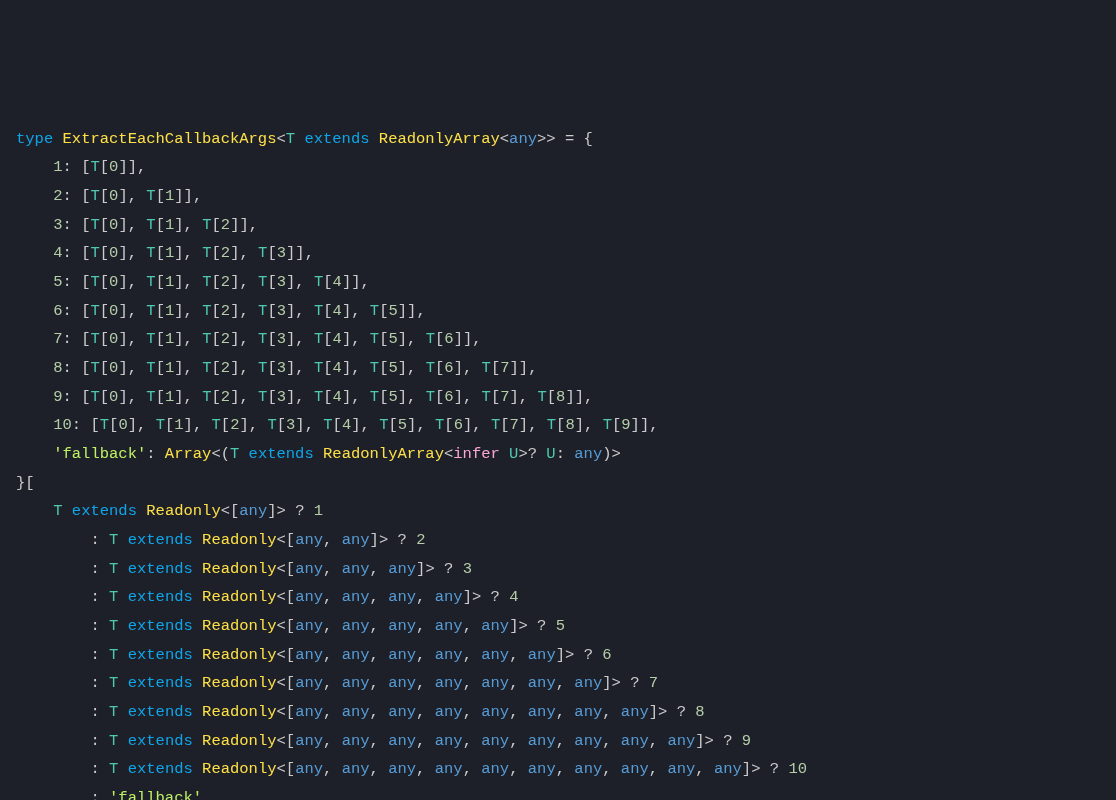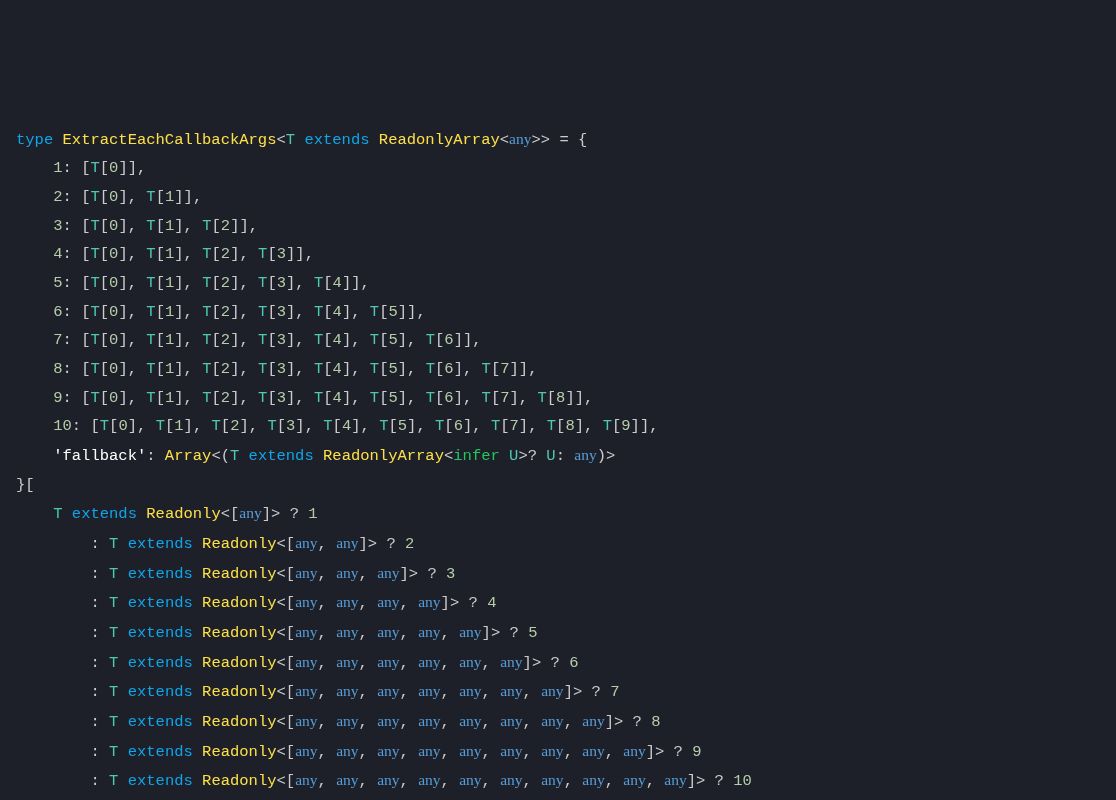--- a/index.html
+++ b/index.html
@@ -11,23 +11,23 @@
     color: #ccccc0;
     padding: 10px 16px;
     white-space: pre;
     overflow-x: auto;
   }
   .tok-keyword { color: #0ea5e9; }
   .tok-type { color: #fde047; }
   .tok-typeparam { color: #4ec9b0; }
   .tok-punct { color: #cccccc; }
   .tok-number { color: #b5cea8; }
-  .tok-string { color: #ffffff; }
-  .tok-any { color: #569cd6; font-family: Liberation Serif, serif; }
-  .tok-infer { color: #22c55e; }
+  .tok-string { color: #bef264; }
+  .tok-any { color: #569cd6; }
+  .tok-infer { color: #f9a8d4; }
   .line { display: block; min-height: 1.85em; }
   pre { font-family: inherit; }
 </style>
 </head>
 <body>
 
 
 
 <pre id="code-container"><span class="line"><span class="tok-keyword">type</span> <span class="tok-type">ExtractEachCallbackArgs</span><span class="tok-punct">&lt;</span><span class="tok-typeparam">T</span> <span class="tok-keyword">extends</span> <span class="tok-type">ReadonlyArray</span><span class="tok-punct">&lt;</span><span class="tok-any">any</span><span class="tok-punct">&gt;&gt;</span> <span class="tok-punct">=</span> <span class="tok-punct">{</span></span><span class="line">    <span class="tok-number">1</span><span class="tok-punct">:</span> <span class="tok-punct">[</span><span class="tok-typeparam">T</span><span class="tok-punct">[</span><span class="tok-number">0</span><span class="tok-punct">]</span><span class="tok-punct">],</span></span><span class="line">    <span class="tok-number">2</span><span class="tok-punct">:</span> <span class="tok-punct">[</span><span class="tok-typeparam">T</span><span class="tok-punct">[</span><span class="tok-number">0</span><span class="tok-punct">]</span><span class="tok-punct">,</span> <span class="tok-typeparam">T</span><span class="tok-punct">[</span><span class="tok-number">1</span><span class="tok-punct">]</span><span class="tok-punct">],</span></span><span class="line">    <span class="tok-number">3</span><span class="tok-punct">:</span> <span class="tok-punct">[</span><span class="tok-typeparam">T</span><span class="tok-punct">[</span><span class="tok-number">0</span><span class="tok-punct">]</span><span class="tok-punct">,</span> <span class="tok-typeparam">T</span><span class="tok-punct">[</span><span class="tok-number">1</span><span class="tok-punct">]</span><span class="tok-punct">,</span> <span class="tok-typeparam">T</span><span class="tok-punct">[</span><span class="tok-number">2</span><span class="tok-punct">]</span><span class="tok-punct">],</span></span><span class="line">    <span class="tok-number">4</span><span class="tok-punct">:</span> <span class="tok-punct">[</span><span class="tok-typeparam">T</span><span class="tok-punct">[</span><span class="tok-number">0</span><span class="tok-punct">]</span><span class="tok-punct">,</span> <span class="tok-typeparam">T</span><span class="tok-punct">[</span><span class="tok-number">1</span><span class="tok-punct">]</span><span class="tok-punct">,</span> <span class="tok-typeparam">T</span><span class="tok-punct">[</span><span class="tok-number">2</span><span class="tok-punct">]</span><span class="tok-punct">,</span> <span class="tok-typeparam">T</span><span class="tok-punct">[</span><span class="tok-number">3</span><span class="tok-punct">]</span><span class="tok-punct">],</span></span><span class="line">    <span class="tok-number">5</span><span class="tok-punct">:</span> <span class="tok-punct">[</span><span class="tok-typeparam">T</span><span class="tok-punct">[</span><span class="tok-number">0</span><span class="tok-punct">]</span><span class="tok-punct">,</span> <span class="tok-typeparam">T</span><span class="tok-punct">[</span><span class="tok-number">1</span><span class="tok-punct">]</span><span class="tok-punct">,</span> <span class="tok-typeparam">T</span><span class="tok-punct">[</span><span class="tok-number">2</span><span class="tok-punct">]</span><span class="tok-punct">,</span> <span class="tok-typeparam">T</span><span class="tok-punct">[</span><span class="tok-number">3</span><span class="tok-punct">]</span><span class="tok-punct">,</span> <span class="tok-typeparam">T</span><span class="tok-punct">[</span><span class="tok-number">4</span><span class="tok-punct">]</span><span class="tok-punct">],</span></span><span class="line">    <span class="tok-number">6</span><span class="tok-punct">:</span> <span class="tok-punct">[</span><span class="tok-typeparam">T</span><span class="tok-punct">[</span><span class="tok-number">0</span><span class="tok-punct">]</span><span class="tok-punct">,</span> <span class="tok-typeparam">T</span><span class="tok-punct">[</span><span class="tok-number">1</span><span class="tok-punct">]</span><span class="tok-punct">,</span> <span class="tok-typeparam">T</span><span class="tok-punct">[</span><span class="tok-number">2</span><span class="tok-punct">]</span><span class="tok-punct">,</span> <span class="tok-typeparam">T</span><span class="tok-punct">[</span><span class="tok-number">3</span><span class="tok-punct">]</span><span class="tok-punct">,</span> <span class="tok-typeparam">T</span><span class="tok-punct">[</span><span class="tok-number">4</span><span class="tok-punct">]</span><span class="tok-punct">,</span> <span class="tok-typeparam">T</span><span class="tok-punct">[</span><span class="tok-number">5</span><span class="tok-punct">]</span><span class="tok-punct">],</span></span><span class="line">    <span class="tok-number">7</span><span class="tok-punct">:</span> <span class="tok-punct">[</span><span class="tok-typeparam">T</span><span class="tok-punct">[</span><span class="tok-number">0</span><span class="tok-punct">]</span><span class="tok-punct">,</span> <span class="tok-typeparam">T</span><span class="tok-punct">[</span><span class="tok-number">1</span><span class="tok-punct">]</span><span class="tok-punct">,</span> <span class="tok-typeparam">T</span><span class="tok-punct">[</span><span class="tok-number">2</span><span class="tok-punct">]</span><span class="tok-punct">,</span> <span class="tok-typeparam">T</span><span class="tok-punct">[</span><span class="tok-number">3</span><span class="tok-punct">]</span><span class="tok-punct">,</span> <span class="tok-typeparam">T</span><span class="tok-punct">[</span><span class="tok-number">4</span><span class="tok-punct">]</span><span class="tok-punct">,</span> <span class="tok-typeparam">T</span><span class="tok-punct">[</span><span class="tok-number">5</span><span class="tok-punct">]</span><span class="tok-punct">,</span> <span class="tok-typeparam">T</span><span class="tok-punct">[</span><span class="tok-number">6</span><span class="tok-punct">]</span><span class="tok-punct">],</span></span><span class="line">    <span class="tok-number">8</span><span class="tok-punct">:</span> <span class="tok-punct">[</span><span class="tok-typeparam">T</span><span class="tok-punct">[</span><span class="tok-number">0</span><span class="tok-punct">]</span><span class="tok-punct">,</span> <span class="tok-typeparam">T</span><span class="tok-punct">[</span><span class="tok-number">1</span><span class="tok-punct">]</span><span class="tok-punct">,</span> <span class="tok-typeparam">T</span><span class="tok-punct">[</span><span class="tok-number">2</span><span class="tok-punct">]</span><span class="tok-punct">,</span> <span class="tok-typeparam">T</span><span class="tok-punct">[</span><span class="tok-number">3</span><span class="tok-punct">]</span><span class="tok-punct">,</span> <span class="tok-typeparam">T</span><span class="tok-punct">[</span><span class="tok-number">4</span><span class="tok-punct">]</span><span class="tok-punct">,</span> <span class="tok-typeparam">T</span><span class="tok-punct">[</span><span class="tok-number">5</span><span class="tok-punct">]</span><span class="tok-punct">,</span> <span class="tok-typeparam">T</span><span class="tok-punct">[</span><span class="tok-number">6</span><span class="tok-punct">]</span><span class="tok-punct">,</span> <span class="tok-typeparam">T</span><span class="tok-punct">[</span><span class="tok-number">7</span><span class="tok-punct">]</span><span class="tok-punct">],</span></span><span class="line">    <span class="tok-number">9</span><span class="tok-punct">:</span> <span class="tok-punct">[</span><span class="tok-typeparam">T</span><span class="tok-punct">[</span><span class="tok-number">0</span><span class="tok-punct">]</span><span class="tok-punct">,</span> <span class="tok-typeparam">T</span><span class="tok-punct">[</span><span class="tok-number">1</span><span class="tok-punct">]</span><span class="tok-punct">,</span> <span class="tok-typeparam">T</span><span class="tok-punct">[</span><span class="tok-number">2</span><span class="tok-punct">]</span><span class="tok-punct">,</span> <span class="tok-typeparam">T</span><span class="tok-punct">[</span><span class="tok-number">3</span><span class="tok-punct">]</span><span class="tok-punct">,</span> <span class="tok-typeparam">T</span><span class="tok-punct">[</span><span class="tok-number">4</span><span class="tok-punct">]</span><span class="tok-punct">,</span> <span class="tok-typeparam">T</span><span class="tok-punct">[</span><span class="tok-number">5</span><span class="tok-punct">]</span><span class="tok-punct">,</span> <span class="tok-typeparam">T</span><span class="tok-punct">[</span><span class="tok-number">6</span><span class="tok-punct">]</span><span class="tok-punct">,</span> <span class="tok-typeparam">T</span><span class="tok-punct">[</span><span class="tok-number">7</span><span class="tok-punct">]</span><span class="tok-punct">,</span> <span class="tok-typeparam">T</span><span class="tok-punct">[</span><span class="tok-number">8</span><span class="tok-punct">]</span><span class="tok-punct">],</span></span><span class="line">    <span class="tok-number">10</span><span class="tok-punct">:</span> <span class="tok-punct">[</span><span class="tok-typeparam">T</span><span class="tok-punct">[</span><span class="tok-number">0</span><span class="tok-punct">]</span><span class="tok-punct">,</span> <span class="tok-typeparam">T</span><span class="tok-punct">[</span><span class="tok-number">1</span><span class="tok-punct">]</span><span class="tok-punct">,</span> <span class="tok-typeparam">T</span><span class="tok-punct">[</span><span class="tok-number">2</span><span class="tok-punct">]</span><span class="tok-punct">,</span> <span class="tok-typeparam">T</span><span class="tok-punct">[</span><span class="tok-number">3</span><span class="tok-punct">]</span><span class="tok-punct">,</span> <span class="tok-typeparam">T</span><span class="tok-punct">[</span><span class="tok-number">4</span><span class="tok-punct">]</span><span class="tok-punct">,</span> <span class="tok-typeparam">T</span><span class="tok-punct">[</span><span class="tok-number">5</span><span class="tok-punct">]</span><span class="tok-punct">,</span> <span class="tok-typeparam">T</span><span class="tok-punct">[</span><span class="tok-number">6</span><span class="tok-punct">]</span><span class="tok-punct">,</span> <span class="tok-typeparam">T</span><span class="tok-punct">[</span><span class="tok-number">7</span><span class="tok-punct">]</span><span class="tok-punct">,</span> <span class="tok-typeparam">T</span><span class="tok-punct">[</span><span class="tok-number">8</span><span class="tok-punct">]</span><span class="tok-punct">,</span> <span class="tok-typeparam">T</span><span class="tok-punct">[</span><span class="tok-number">9</span><span class="tok-punct">]</span><span class="tok-punct">],</span></span><span class="line">    <span class="tok-string">'fallback'</span><span class="tok-punct">:</span> <span class="tok-type">Array</span><span class="tok-punct">&lt;(</span><span class="tok-typeparam">T</span> <span class="tok-keyword">extends</span> <span class="tok-type">ReadonlyArray</span><span class="tok-punct">&lt;</span><span class="tok-infer">infer</span> <span class="tok-typeparam">U</span><span class="tok-punct">&gt;</span><span class="tok-punct">?</span> <span class="tok-typeparam">U</span><span class="tok-punct">:</span> <span class="tok-any">any</span><span class="tok-punct">)&gt;</span></span><span class="line"><span class="tok-punct">}[</span></span><span class="line">    <span class="tok-typeparam">T</span> <span class="tok-keyword">extends</span> <span class="tok-type">Readonly</span><span class="tok-punct">&lt;[</span><span class="tok-any">any</span><span class="tok-punct">]&gt;</span> <span class="tok-punct">?</span> <span class="tok-number">1</span></span><span class="line">        <span class="tok-punct">:</span> <span class="tok-typeparam">T</span> <span class="tok-keyword">extends</span> <span class="tok-type">Readonly</span><span class="tok-punct">&lt;[</span><span class="tok-any">any</span><span class="tok-punct">,</span> <span class="tok-any">any</span><span class="tok-punct">]&gt;</span> <span class="tok-punct">?</span> <span class="tok-number">2</span></span><span class="line">        <span class="tok-punct">:</span> <span class="tok-typeparam">T</span> <span class="tok-keyword">extends</span> <span class="tok-type">Readonly</span><span class="tok-punct">&lt;[</span><span class="tok-any">any</span><span class="tok-punct">,</span> <span class="tok-any">any</span><span class="tok-punct">,</span> <span class="tok-any">any</span><span class="tok-punct">]&gt;</span> <span class="tok-punct">?</span> <span class="tok-number">3</span></span><span class="line">        <span class="tok-punct">:</span> <span class="tok-typeparam">T</span> <span class="tok-keyword">extends</span> <span class="tok-type">Readonly</span><span class="tok-punct">&lt;[</span><span class="tok-any">any</span><span class="tok-punct">,</span> <span class="tok-any">any</span><span class="tok-punct">,</span> <span class="tok-any">any</span><span class="tok-punct">,</span> <span class="tok-any">any</span><span class="tok-punct">]&gt;</span> <span class="tok-punct">?</span> <span class="tok-number">4</span></span><span class="line">        <span class="tok-punct">:</span> <span class="tok-typeparam">T</span> <span class="tok-keyword">extends</span> <span class="tok-type">Readonly</span><span class="tok-punct">&lt;[</span><span class="tok-any">any</span><span class="tok-punct">,</span> <span class="tok-any">any</span><span class="tok-punct">,</span> <span class="tok-any">any</span><span class="tok-punct">,</span> <span class="tok-any">any</span><span class="tok-punct">,</span> <span class="tok-any">any</span><span class="tok-punct">]&gt;</span> <span class="tok-punct">?</span> <span class="tok-number">5</span></span><span class="line">        <span class="tok-punct">:</span> <span class="tok-typeparam">T</span> <span class="tok-keyword">extends</span> <span class="tok-type">Readonly</span><span class="tok-punct">&lt;[</span><span class="tok-any">any</span><span class="tok-punct">,</span> <span class="tok-any">any</span><span class="tok-punct">,</span> <span class="tok-any">any</span><span class="tok-punct">,</span> <span class="tok-any">any</span><span class="tok-punct">,</span> <span class="tok-any">any</span><span class="tok-punct">,</span> <span class="tok-any">any</span><span class="tok-punct">]&gt;</span> <span class="tok-punct">?</span> <span class="tok-number">6</span></span><span class="line">        <span class="tok-punct">:</span> <span class="tok-typeparam">T</span> <span class="tok-keyword">extends</span> <span class="tok-type">Readonly</span><span class="tok-punct">&lt;[</span><span class="tok-any">any</span><span class="tok-punct">,</span> <span class="tok-any">any</span><span class="tok-punct">,</span> <span class="tok-any">any</span><span class="tok-punct">,</span> <span class="tok-any">any</span><span class="tok-punct">,</span> <span class="tok-any">any</span><span class="tok-punct">,</span> <span class="tok-any">any</span><span class="tok-punct">,</span> <span class="tok-any">any</span><span class="tok-punct">]&gt;</span> <span class="tok-punct">?</span> <span class="tok-number">7</span></span><span class="line">        <span class="tok-punct">:</span> <span class="tok-typeparam">T</span> <span class="tok-keyword">extends</span> <span class="tok-type">Readonly</span><span class="tok-punct">&lt;[</span><span class="tok-any">any</span><span class="tok-punct">,</span> <span class="tok-any">any</span><span class="tok-punct">,</span> <span class="tok-any">any</span><span class="tok-punct">,</span> <span class="tok-any">any</span><span class="tok-punct">,</span> <span class="tok-any">any</span><span class="tok-punct">,</span> <span class="tok-any">any</span><span class="tok-punct">,</span> <span class="tok-any">any</span><span class="tok-punct">,</span> <span class="tok-any">any</span><span class="tok-punct">]&gt;</span> <span class="tok-punct">?</span> <span class="tok-number">8</span></span><span class="line">        <span class="tok-punct">:</span> <span class="tok-typeparam">T</span> <span class="tok-keyword">extends</span> <span class="tok-type">Readonly</span><span class="tok-punct">&lt;[</span><span class="tok-any">any</span><span class="tok-punct">,</span> <span class="tok-any">any</span><span class="tok-punct">,</span> <span class="tok-any">any</span><span class="tok-punct">,</span> <span class="tok-any">any</span><span class="tok-punct">,</span> <span class="tok-any">any</span><span class="tok-punct">,</span> <span class="tok-any">any</span><span class="tok-punct">,</span> <span class="tok-any">any</span><span class="tok-punct">,</span> <span class="tok-any">any</span><span class="tok-punct">,</span> <span class="tok-any">any</span><span class="tok-punct">]&gt;</span> <span class="tok-punct">?</span> <span class="tok-number">9</span></span><span class="line">        <span class="tok-punct">:</span> <span class="tok-typeparam">T</span> <span class="tok-keyword">extends</span> <span class="tok-type">Readonly</span><span class="tok-punct">&lt;[</span><span class="tok-any">any</span><span class="tok-punct">,</span> <span class="tok-any">any</span><span class="tok-punct">,</span> <span class="tok-any">any</span><span class="tok-punct">,</span> <span class="tok-any">any</span><span class="tok-punct">,</span> <span class="tok-any">any</span><span class="tok-punct">,</span> <span class="tok-any">any</span><span class="tok-punct">,</span> <span class="tok-any">any</span><span class="tok-punct">,</span> <span class="tok-any">any</span><span class="tok-punct">,</span> <span class="tok-any">any</span><span class="tok-punct">,</span> <span class="tok-any">any</span><span class="tok-punct">]&gt;</span> <span class="tok-punct">?</span> <span class="tok-number">10</span></span><span class="line">        <span class="tok-punct">:</span> <span class="tok-string">'fallback'</span></span></pre>
 

